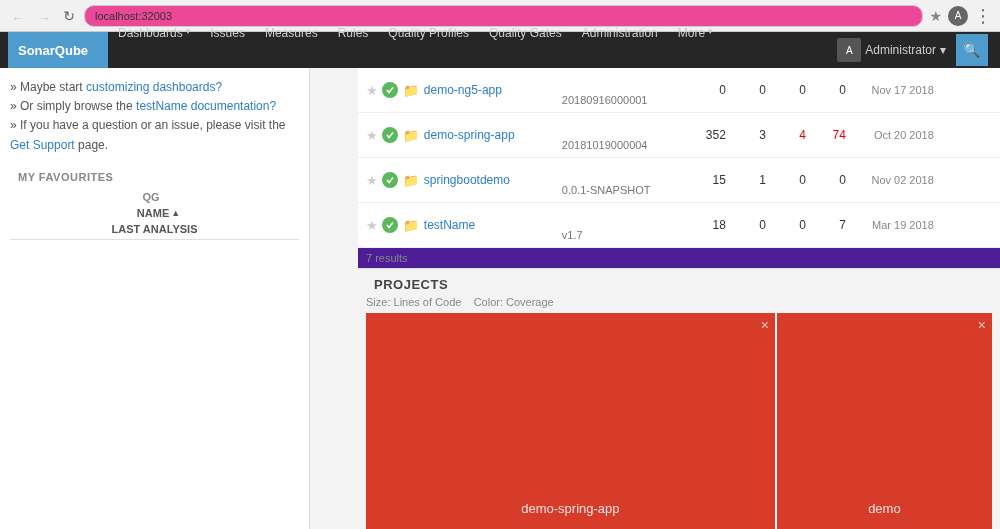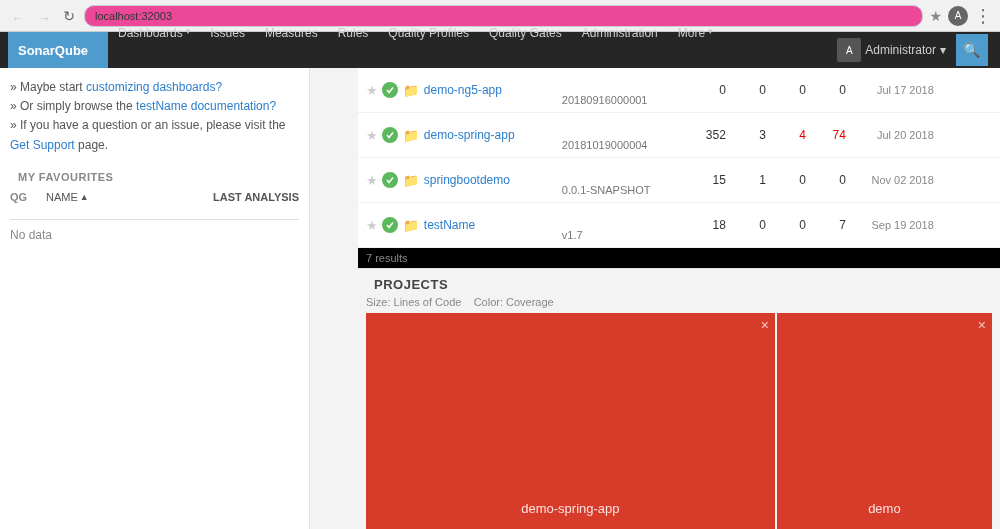--- a/index.html
+++ b/index.html
@@ -124,25 +124,26 @@
     }
     .my-favourites-title {
       font-size: 11px; font-weight: bold; color: #888; text-transform: uppercase;
       letter-spacing: 0.5px; margin-bottom: 8px; padding-left: 8px;
     }
     .favourites-header {
       display: flex;
       gap: 4px;
       align-items: center;
       border-bottom: 1px solid #e0e0e0;
-      padding-bottom: 16px;
+      padding-bottom: 4px;
       margin-bottom: 4px;
+      flex-direction: column;
     }
     .fav-col-qg { width: 24px; font-size: 11px; font-weight: bold; color: #888; }
-    .fav-col-name { flex: 1; font-size: 11px; font-weight: normal; color: #555; display: flex; align-items: center; gap: 2px; margin-left: 8px; }
+    .fav-col-name { flex: 1; font-size: 11px; font-weight: bold; color: #555; display: flex; align-items: center; gap: 2px; margin-left: 8px; }
     .fav-col-last { font-size: 11px; font-weight: bold; color: #555; }
     .sort-arrow { font-size: 9px; }
     .no-data { color: #888; font-size: 12px; padding: 4px 0; }
 
     
     .content {
       flex: 1;
       overflow-y: auto;
       background: #f3f3f3;
     }
@@ -170,21 +171,21 @@
     .project-name { color: #2d7ecc; text-decoration: none; min-width: 130px; }
     .project-version { color: #777; min-width: 140px; padding-left: 8px; font-size: 11px; margin-top: 20px; }
     .proj-num { min-width: 40px; text-align: right; padding: 0 8px; color: #333; }
     .proj-num.red { color: #e00; }
     .proj-date { color: #888; font-size: 11px; min-width: 80px; text-align: right; }
 
     .results-count {
       padding: 4px 8px;
       font-size: 11px;
       color: #888;
-      background: #000000;
+      background: #4c1d95;
       border-bottom: 1px solid #e0e0e0;
     }
 
     
     .projects-section {
       padding: 8px 8px 4px 8px;
     }
     .section-title {
       font-size: 13px; font-weight: bold; color: #444;
       text-transform: uppercase; letter-spacing: 0.5px;
@@ -302,21 +303,20 @@
     <div class="my-favourites">
       <div class="my-favourites-title">MY FAVOURITES</div>
       <div class="favourites-header">
         <span class="fav-col-qg">QG</span>
         <span class="fav-col-name">
           <span>NAME</span>
           <span class="sort-arrow">▲</span>
         </span>
         <span class="fav-col-last">LAST ANALYSIS</span>
       </div>
-      <div class="no-data">No data</div>
     </div>
   </aside>
 
   <div class="content">
 
     <div class="projects-list">
 
       <div class="project-row">
         <span class="star-icon">★</span>
         <div class="qg-icon">
@@ -324,38 +324,38 @@
               <polyline points="2,5 4,7.5 8,2.5" fill="none" stroke="white" stroke-width="1.5"></polyline>
             </svg>
         </div>
         <span class="project-icon">📁</span>
         <a class="project-name">demo-ng5-app</a>
         <span class="project-version">20180916000001</span>
         <span class="proj-num">0</span>
         <span class="proj-num">0</span>
         <span class="proj-num">0</span>
         <span class="proj-num">0</span>
-        <span class="proj-date">Jul 17 2018</span>
+        <span class="proj-date">Nov 17 2018</span>
       </div>
 
       <div class="project-row">
         <span class="star-icon">★</span>
         <div class="qg-icon">
           <svg viewBox="0 0 10 10">
               <polyline points="2,5 4,7.5 8,2.5" fill="none" stroke="white" stroke-width="1.5"></polyline>
             </svg>
         </div>
         <span class="project-icon">📁</span>
         <a class="project-name">demo-spring-app</a>
         <span class="project-version">20181019000004</span>
         <span class="proj-num">352</span>
         <span class="proj-num">3</span>
         <span class="proj-num red">4</span>
         <span class="proj-num red">74</span>
-        <span class="proj-date">Jul 20 2018</span>
+        <span class="proj-date">Oct 20 2018</span>
       </div>
 
       <div class="project-row">
         <span class="star-icon">★</span>
         <div class="qg-icon">
           <svg viewBox="0 0 10 10">
               <polyline points="2,5 4,7.5 8,2.5" fill="none" stroke="white" stroke-width="1.5"></polyline>
             </svg>
         </div>
         <span class="project-icon">📁</span>
@@ -375,21 +375,21 @@
               <polyline points="2,5 4,7.5 8,2.5" fill="none" stroke="white" stroke-width="1.5"></polyline>
             </svg>
         </div>
         <span class="project-icon">📁</span>
         <a class="project-name">testName</a>
         <span class="project-version">v1.7</span>
         <span class="proj-num">18</span>
         <span class="proj-num">0</span>
         <span class="proj-num">0</span>
         <span class="proj-num">7</span>
-        <span class="proj-date">Sep 19 2018</span>
+        <span class="proj-date">Mar 19 2018</span>
       </div>
 
       <div class="results-count">7 results</div>
     </div>
 
     <div class="projects-section">
       <div class="section-title">PROJECTS</div>
       <div class="size-label">
         <span>Size: Lines of Code</span>
         &nbsp;&nbsp;

